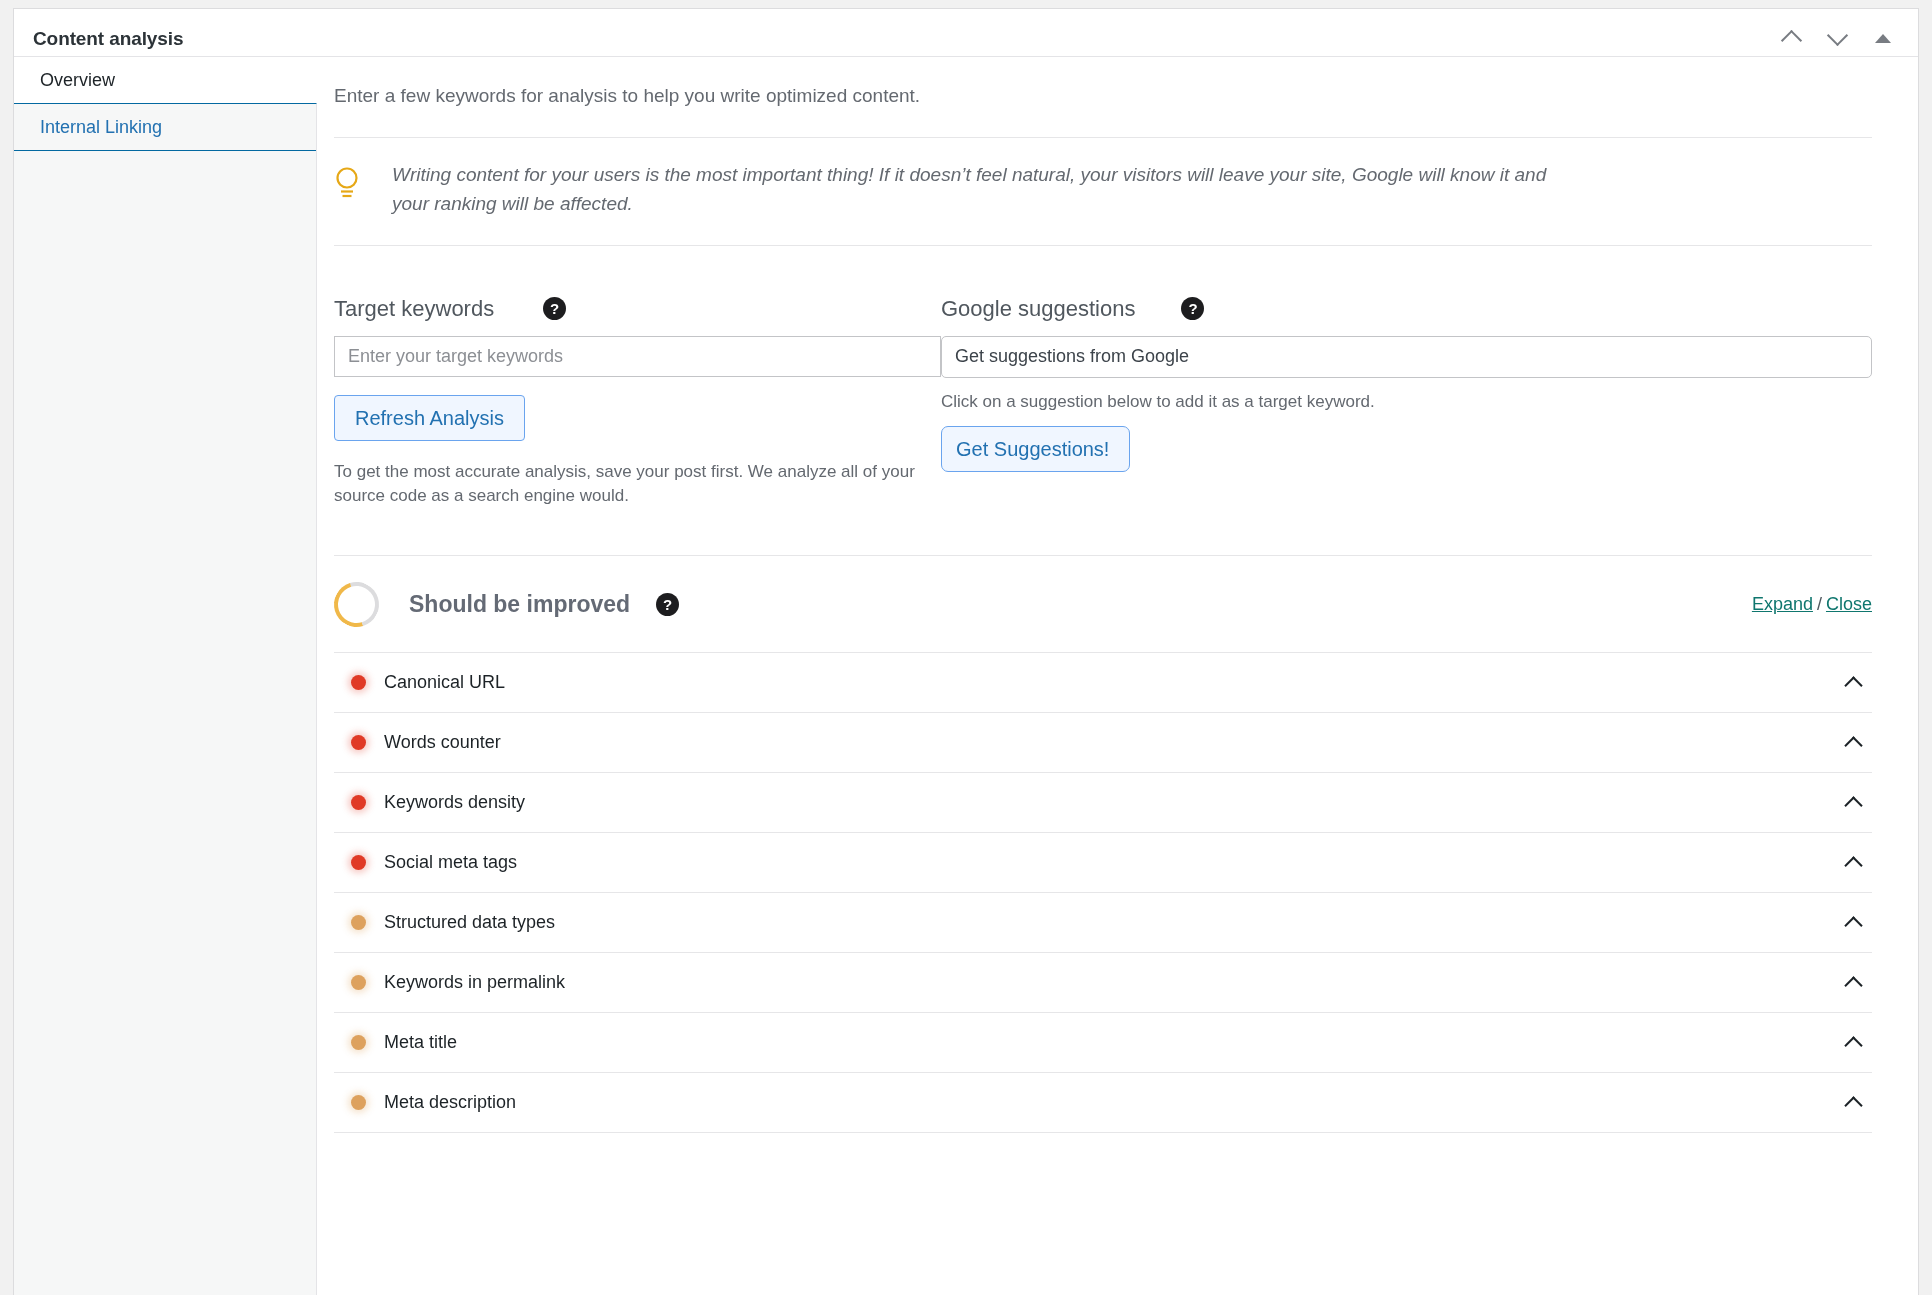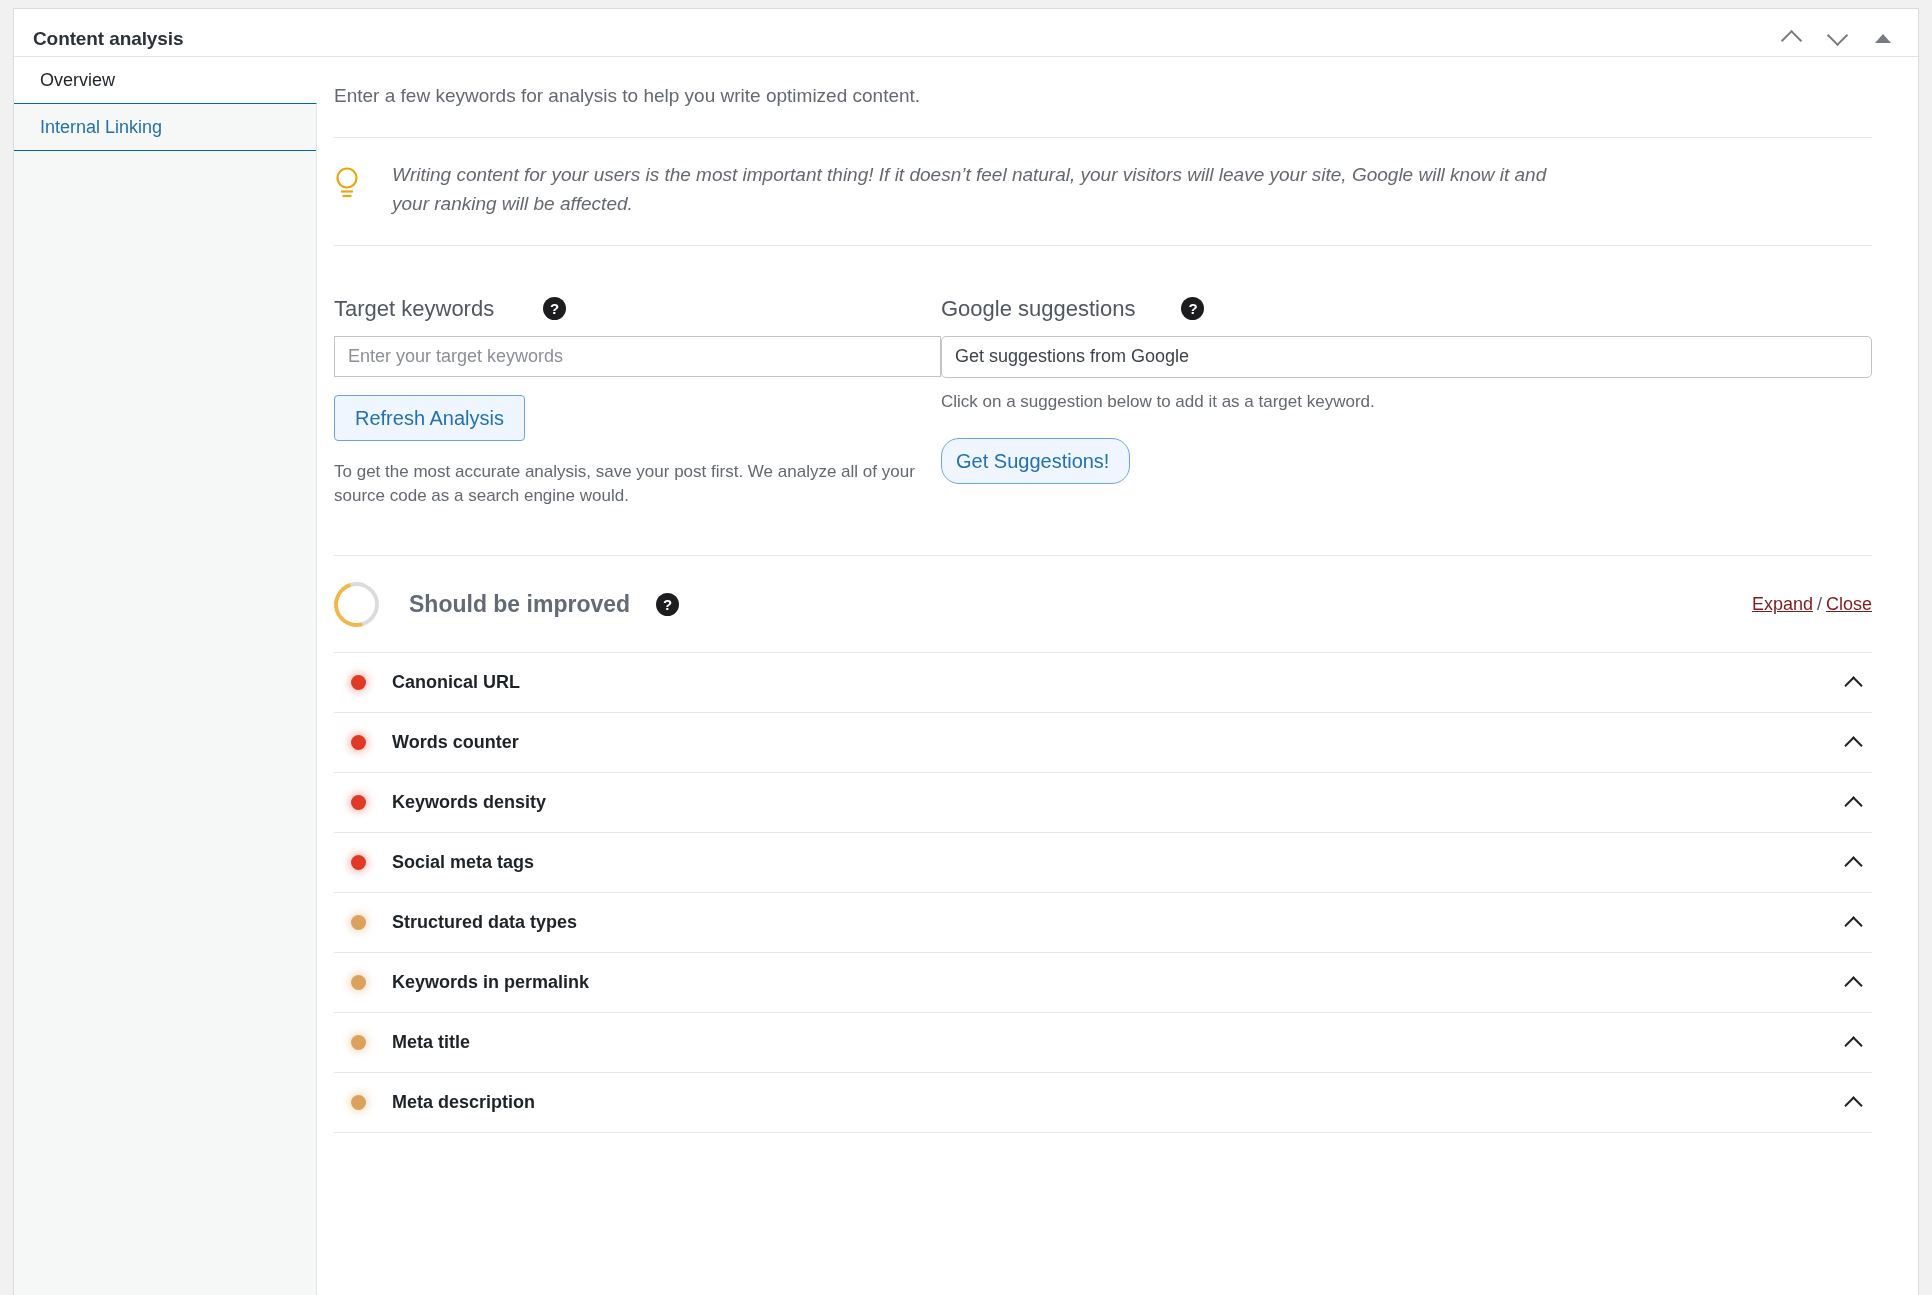--- a/index.html
+++ b/index.html
@@ -187,21 +187,21 @@
     background: #f0f6ff;
     border: 1px solid #6aa4ee;
     border-radius: 4px;
     color: #2271b1;
     font-family: "Liberation Sans", sans-serif;
     font-size: 20px;
     padding: 11px 20px;
     cursor: pointer;
     line-height: 1.1;
   }
-  .btn-outline.rounded6 { border-radius: 18px; margin-top: 24px; padding-left: 14px; }
+  .btn-outline.rounded6 { border-radius: 7px; margin-top: 12px; padding-left: 14px; }
 
   .helper {
     margin-top: 19px;
     font-size: 17px;
     line-height: 1.45;
     color: #646970;
     max-width: 660px;
   }
   .helper.tight { margin-top: 12px; max-width: 760px; }
 
@@ -230,21 +230,21 @@
     color: #646a75;
   }
   .score-help { margin-left: 26px; }
   .exp-close {
     position: absolute;
     right: 0;
     font-size: 18px;
     color: #2271b1;
   }
   .exp-close a {
-    color: #7f1d1d;
+    color: #0f766e;
     text-decoration: underline;
     cursor: pointer;
   }
   .exp-close .sep {
     color: #50575e;
     text-decoration: none;
     padding: 0 4px;
   }
 
   
@@ -259,23 +259,23 @@
   }
   .dot {
     width: 15px; height: 15px;
     border-radius: 50%;
     flex: 0 0 15px;
     margin-left: 17px;
   }
   .dot.red    { background: #e03a26; box-shadow: 0 0 7px 3px rgba(224,58,38,0.28); }
   .dot.orange { background: #dda15e; box-shadow: 0 0 7px 3px rgba(221,161,94,0.30); }
   .check-label {
-    margin-left: 26px;
+    margin-left: 18px;
     font-size: 18px;
-    font-weight: bold;
+    font-weight: normal;
     color: #1d2327;
   }
   .row-chev {
     position: absolute;
     right: 12px;
     width: 13px; height: 13px;
     border-left: 2.4px solid #1d2327;
     border-bottom: 2.4px solid #1d2327;
     transform: rotate(135deg);
     margin-top: 5px;

